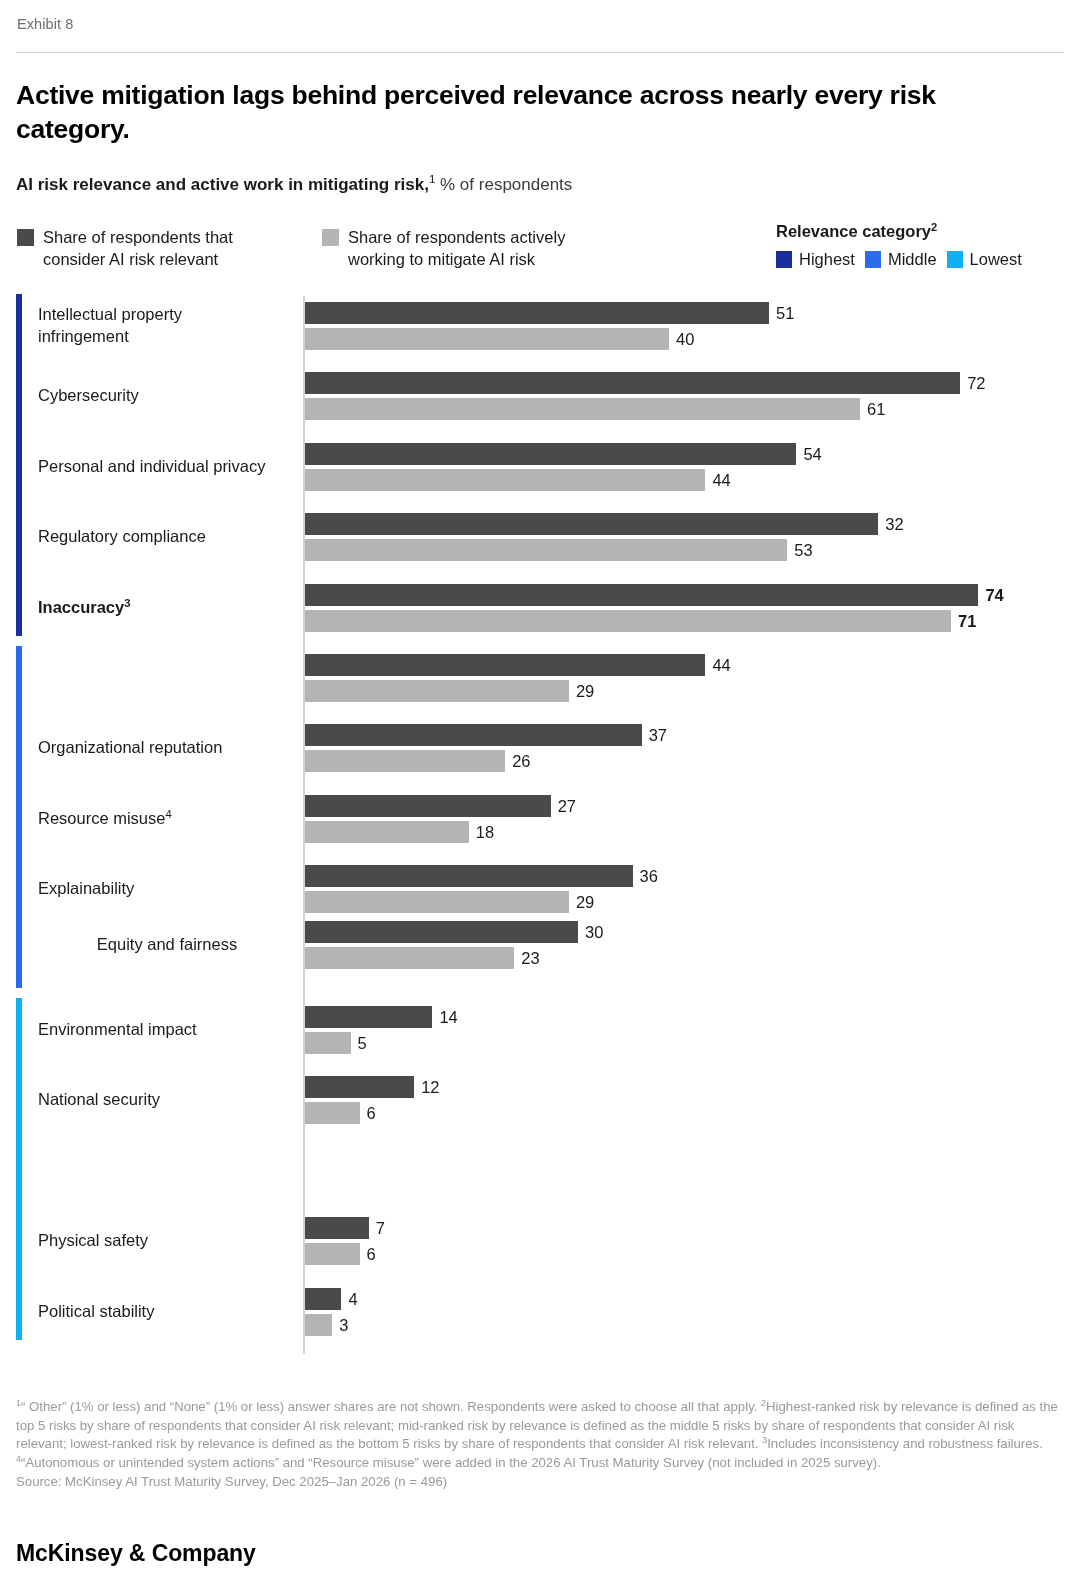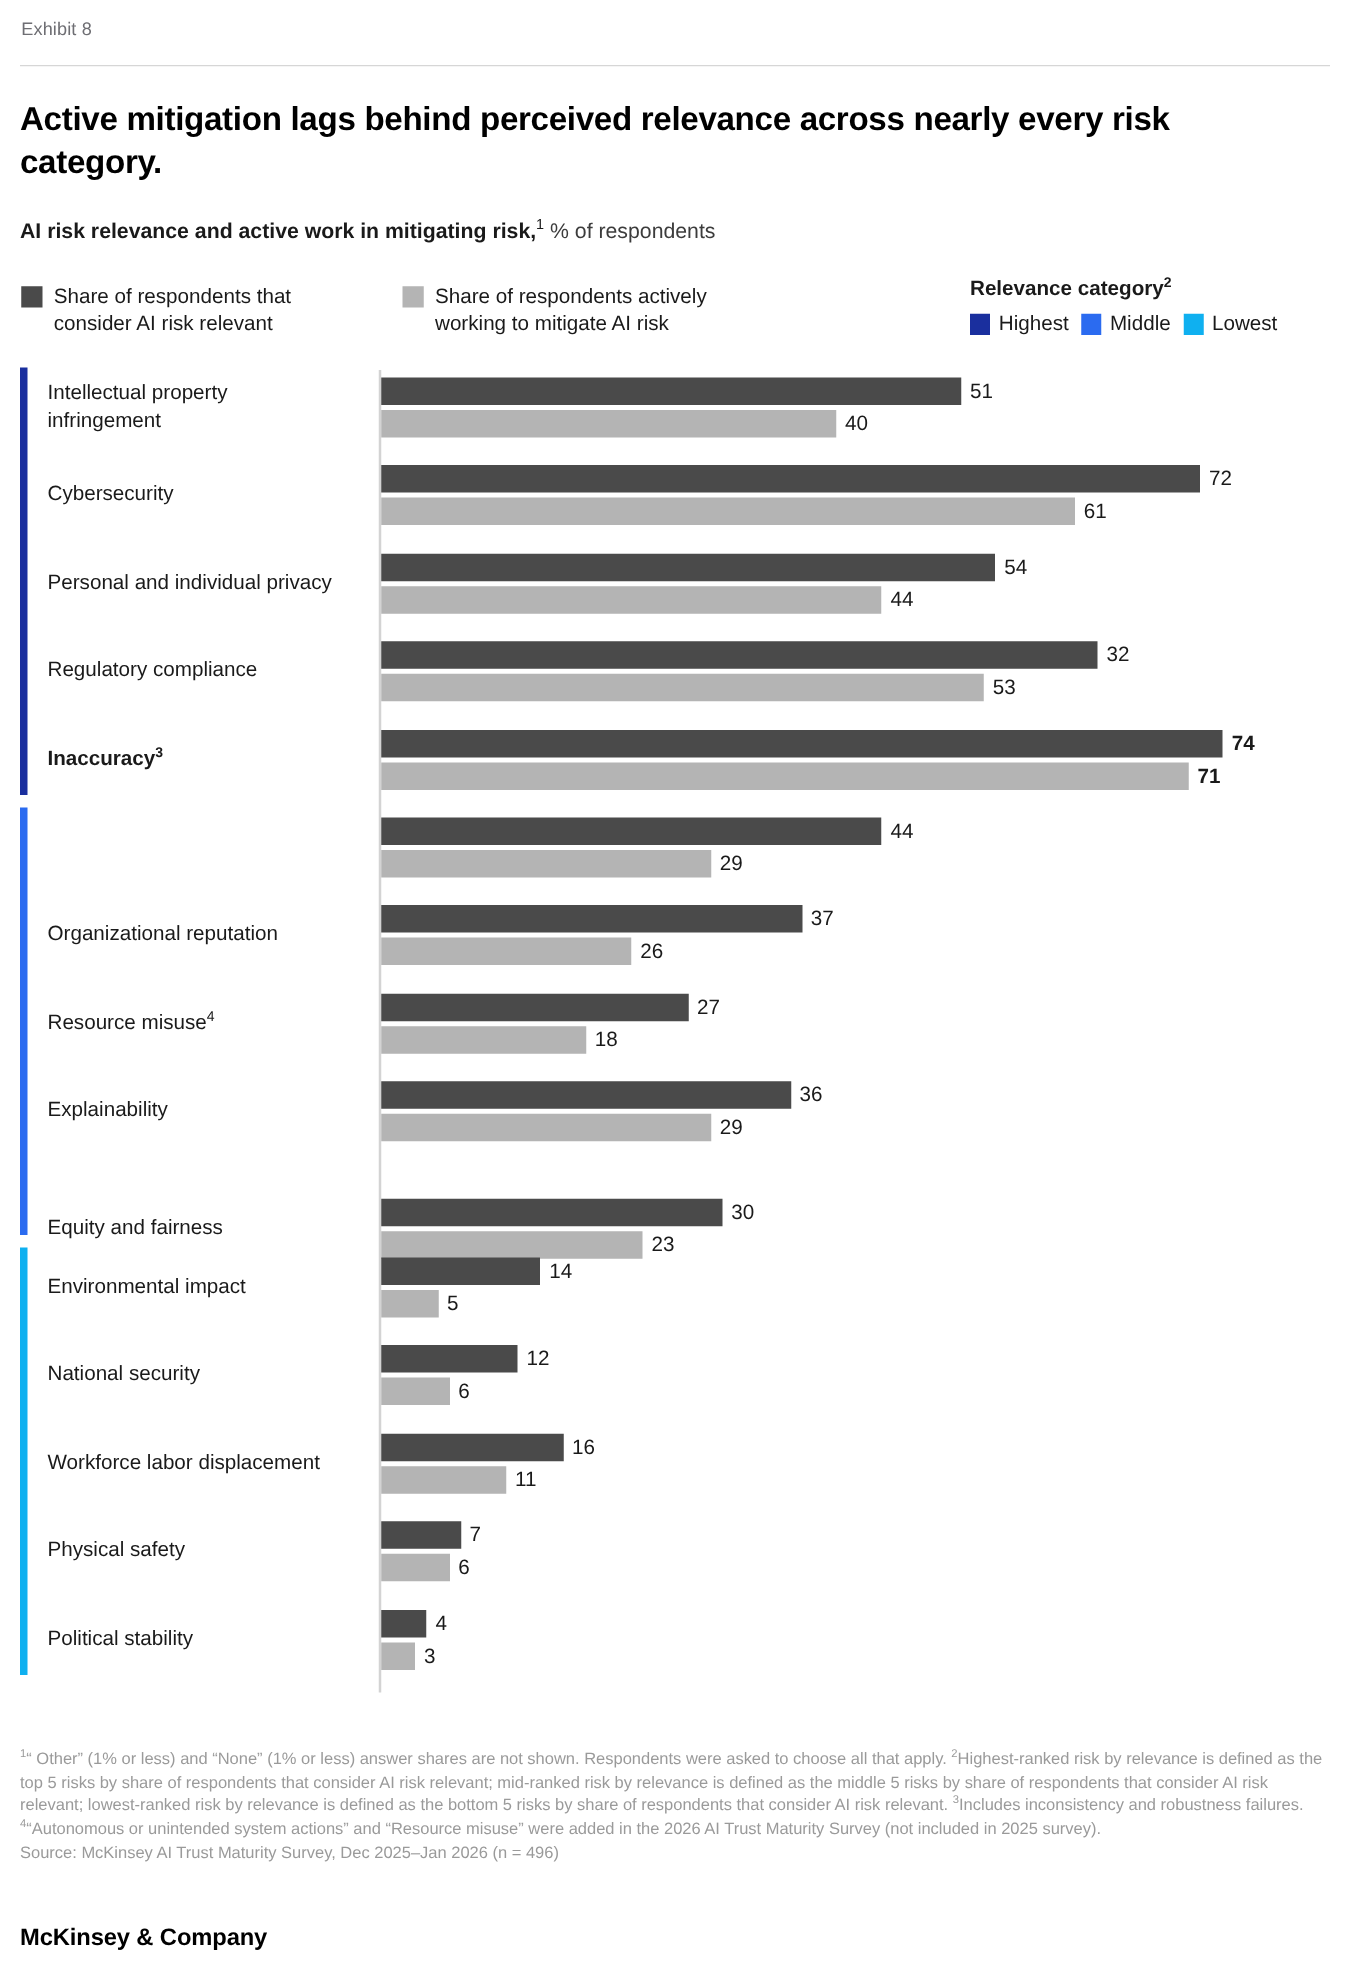--- a/index.html
+++ b/index.html
@@ -171,21 +171,21 @@
   .source {
     margin-top: 0px;
     font-size: 13.2px;
     line-height: 1.42;
     color: #9a9a9a;
   }
   .brand {
     position: absolute;
     left: 16px;
     top: 1540px;
-    font-size: 19px;
+    font-size: 23px;
     font-weight: bold;
     color: #000;
     letter-spacing: -0.1px;
   }
 </style>
 </head>
 <body>
 
 <div class="page">
 
@@ -289,48 +289,41 @@
         <div class="bar light" style="width: 163.8px; background: rgb(180, 180, 180);"></div>
         <div class="bar-value light-v" style="left: 459.8px;">18</div>
       </div>
       <div class="row" style="top: 569.2px;">
         <div class="row-label">Explainability</div>
         <div class="bar dark" style="width: 327.6px; background: rgb(74, 74, 74);"></div>
         <div class="bar-value dark-v" style="left: 623.6px;">36</div>
         <div class="bar light" style="width: 263.9px; background: rgb(180, 180, 180);"></div>
         <div class="bar-value light-v" style="left: 559.9px;">29</div>
       </div>
-      <div class="row" style="top: 663px;">
+      <div class="row" style="top: 625px; text-align: center;">
         <div class="row-label">Equity and fairness</div>
         <div class="bar dark" style="width: 273px; background: rgb(74, 74, 74);"></div>
         <div class="bar-value dark-v" style="left: 569px;">30</div>
         <div class="bar light" style="width: 209.3px; background: rgb(180, 180, 180);"></div>
         <div class="bar-value light-v" style="left: 505.3px;">23</div>
       </div>
       <div class="row" style="top: 710px;">
         <div class="row-label">Environmental impact</div>
         <div class="bar dark" style="width: 127.4px; background: rgb(74, 74, 74);"></div>
         <div class="bar-value dark-v" style="left: 423.4px;">14</div>
         <div class="bar light" style="width: 45.5px; background: rgb(180, 180, 180);"></div>
         <div class="bar-value light-v" style="left: 341.5px;">5</div>
       </div>
       <div class="row" style="top: 780.4px; padding-left: 15px;">
         <div class="row-label">National security</div>
         <div class="bar dark" style="width: 109.2px; background: rgb(74, 74, 74);"></div>
         <div class="bar-value dark-v" style="left: 405.2px;">12</div>
         <div class="bar light" style="width: 54.6px; background: rgb(180, 180, 180);"></div>
         <div class="bar-value light-v" style="left: 350.6px;">6</div>
       </div>
-      <div class="row" style="top: 850.8px;">
-        <div class="row-label">Workforce labor displacement</div>
-        <div class="bar dark" style="width: 145.6px; background: rgb(74, 74, 74);"></div>
-        <div class="bar-value dark-v" style="left: 441.6px;">16</div>
-        <div class="bar light" style="width: 100.1px; background: rgb(180, 180, 180);"></div>
-        <div class="bar-value light-v" style="left: 396.1px;">11</div>
-      </div>
       <div class="row" style="top: 921.2px;">
         <div class="row-label">Physical safety</div>
         <div class="bar dark" style="width: 63.7px; background: rgb(74, 74, 74);"></div>
         <div class="bar-value dark-v" style="left: 359.7px;">7</div>
         <div class="bar light" style="width: 54.6px; background: rgb(180, 180, 180);"></div>
         <div class="bar-value light-v" style="left: 350.6px;">6</div>
       </div>
       <div class="row" style="top: 991.6px;">
         <div class="row-label">Political stability</div>
         <div class="bar dark" style="width: 36.4px; background: rgb(74, 74, 74);"></div>

